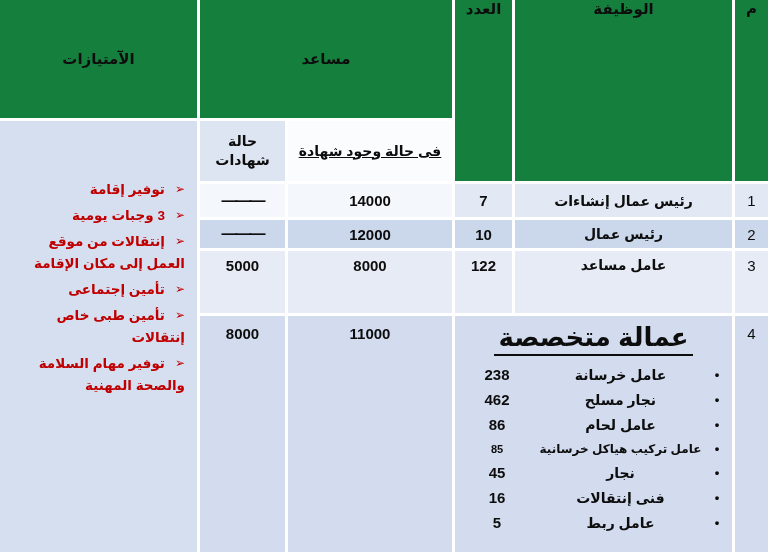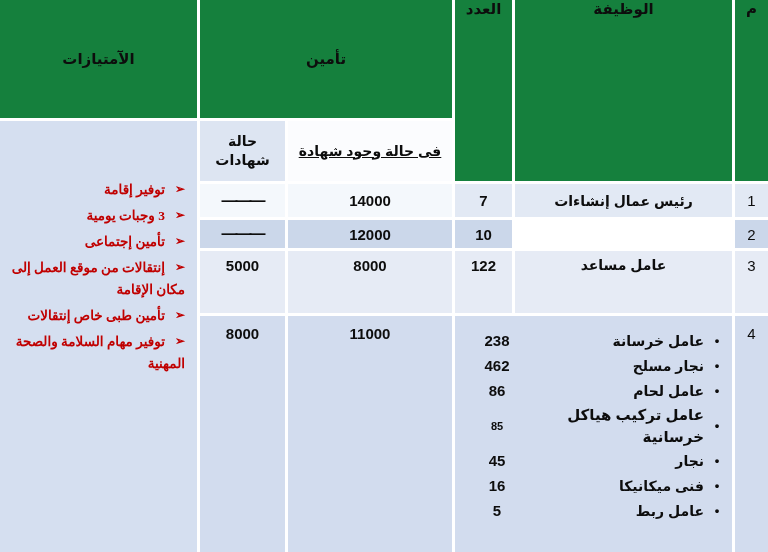--- a/index.html
+++ b/index.html
@@ -43,95 +43,97 @@
   .job { font-weight:bold; font-size:14px; }
   .num { font-weight:bold; font-size:15px; }
   .serial { font-size:15px; font-weight:normal; }
 
   .top-align { align-items:flex-start; padding-top:6px; }
   .top-align-8 { align-items:flex-start; padding-top:9px; }
 
   .dashline { font-weight:900; font-size:16px; letter-spacing:-2px; white-space:nowrap; }
 
   
-  .benefits-cell { display:block; padding:58px 12px 0 8px;font-family:Liberation Serif, serif; }
+  .benefits-cell { display:block; padding:58px 12px 0 8px; }
   .benefits-list { list-style:none; }
   .benefit-item {
     color:#c00000; font-weight:bold; font-size:13.5px; line-height:22px;
     text-align:right; margin-bottom:4px;
   }
   .benefit-arrow { display:inline-block; font-size:12px; margin-left:10px; transform:translateY(-1px); }
 
   
   .group-cell { display:block; text-align:center; padding-top:6px; }
   .group-title {
     display:inline-block; font-weight:bold; font-size:26px;
     border-bottom:2px solid #0d0d0d; padding:0 4px 2px 4px; line-height:30px;
   }
   .subjob-list { list-style:none; margin-top:7px; padding:0 6px 0 2px; }
   .subjob { display:flex; align-items:center; line-height:24px; margin-bottom:1px; }
   .sj-dot { width:18px; text-align:center; font-size:13px; font-weight:bold; }
-  .sj-name { flex:1; text-align:right; font-weight:bold; font-size:14px; padding-right:4px; }
+  .sj-name { flex:1; text-align:center; font-weight:bold; font-size:14px; padding-right:4px; }
   .sj-count { width:80px; text-align:center; font-weight:bold; font-size:15px; }
-  .subjob.small .sj-name { font-size:15px; }
+  .subjob.small .sj-name { font-size:12px; }
   .subjob.small .sj-count { font-size:11px; }
   .subjob.small { line-height:22px; }
 </style>
 </head>
 <body>
 
 <div class="slide">
 
   <div class="cell hdr tall c1 rowspan-hdr">م</div>
   <div class="cell hdr tall c2 rowspan-hdr">الوظيفة</div>
   <div class="cell hdr tall c3 rowspan-hdr">العدد</div>
-  <div class="cell hdr colspan-salary r-h">تأمين</div>
+  <div class="cell hdr colspan-salary r-h">مساعد</div>
   <div class="cell hdr c6 r-h">الآمتيازات</div>
 
   <div class="cell sub-white c4 r-s">
     <div class="sub-hdr">فى حالة وجود شهادة</div>
   </div>
   <div class="cell sub-light c5 r-s">
     <div class="sub-hdr">حالة شهادات</div>
   </div>
 
   <div class="cell benefits-bg benefits-cell c6 benefits-span">
     <ul class="benefits-list">
       <li class="benefit-item"><span class="benefit-arrow">➢</span><span>توفير إقامة</span></li>
       <li class="benefit-item"><span class="benefit-arrow">➢</span><span>3 وجبات يومية</span></li>
+      <li class="benefit-item"><span class="benefit-arrow">➢</span><span>إنتقالات من موقع العمل إلى مكان الإقامة</span></li>
       <li class="benefit-item"><span class="benefit-arrow">➢</span><span>تأمين إجتماعى</span></li>
-      <li class="benefit-item"><span class="benefit-arrow">➢</span><span>إنتقالات من موقع العمل إلى مكان الإقامة</span></li>
       <li class="benefit-item"><span class="benefit-arrow">➢</span><span>تأمين طبى خاص إنتقالات</span></li>
       <li class="benefit-item"><span class="benefit-arrow">➢</span><span>توفير مهام السلامة والصحة المهنية</span></li>
     </ul>
   </div>
 
   <div class="cell band-r1 serial c1 r1">1</div>
   <div class="cell band-r1 job c2 r1">رئيس عمال إنشاءات</div>
   <div class="cell band-r1 num c3 r1">7</div>
   <div class="cell band-r1-sal num c4 r1">14000</div>
   <div class="cell band-r1-sal c5 r1">
       <span class="dashline">———</span>
     </div>
 
   <div class="cell band-r2 serial c1 r2">2</div>
+  <div class="cell band-r2 job c2 r2">رئيس عمال</div>
   <div class="cell band-r2 num c3 r2">10</div>
   <div class="cell band-r2 num c4 r2">12000</div>
   <div class="cell band-r2 c5 r2">
       <span class="dashline">———</span>
     </div>
 
   <div class="cell band-r3 serial top-align c1 r3">3</div>
   <div class="cell band-r3 job top-align c2 r3">عامل مساعد</div>
   <div class="cell band-r3 num top-align c3 r3">122</div>
   <div class="cell band-r3 num top-align c4 r3">8000</div>
   <div class="cell band-r3 num top-align c5 r3">5000</div>
 
   <div class="cell band-r4 serial top-align-8 c1 r4">4</div>
   <div class="cell band-r4 group-cell colspan-jobcount r4">
+    <span class="group-title">عمالة متخصصة</span>
     <ul class="subjob-list">
       <li class="subjob">
           <span class="sj-dot">•</span>
           <span class="sj-name">عامل خرسانة</span>
           <span class="sj-count">238</span>
         </li>
       <li class="subjob">
           <span class="sj-dot">•</span>
           <span class="sj-name">نجار مسلح</span>
           <span class="sj-count">462</span>
@@ -146,21 +148,21 @@
           <span class="sj-name">عامل تركيب هياكل خرسانية</span>
           <span class="sj-count">85</span>
         </li>
       <li class="subjob">
           <span class="sj-dot">•</span>
           <span class="sj-name">نجار</span>
           <span class="sj-count">45</span>
         </li>
       <li class="subjob">
           <span class="sj-dot">•</span>
-          <span class="sj-name">فنى ميكانيكا</span>
+          <span class="sj-name">فنى إنتقالات</span>
           <span class="sj-count">16</span>
         </li>
       <li class="subjob">
           <span class="sj-dot">•</span>
           <span class="sj-name">عامل ربط</span>
           <span class="sj-count">5</span>
         </li>
     </ul>
   </div>
   <div class="cell band-r4 num top-align-8 c4 r4">11000</div>

